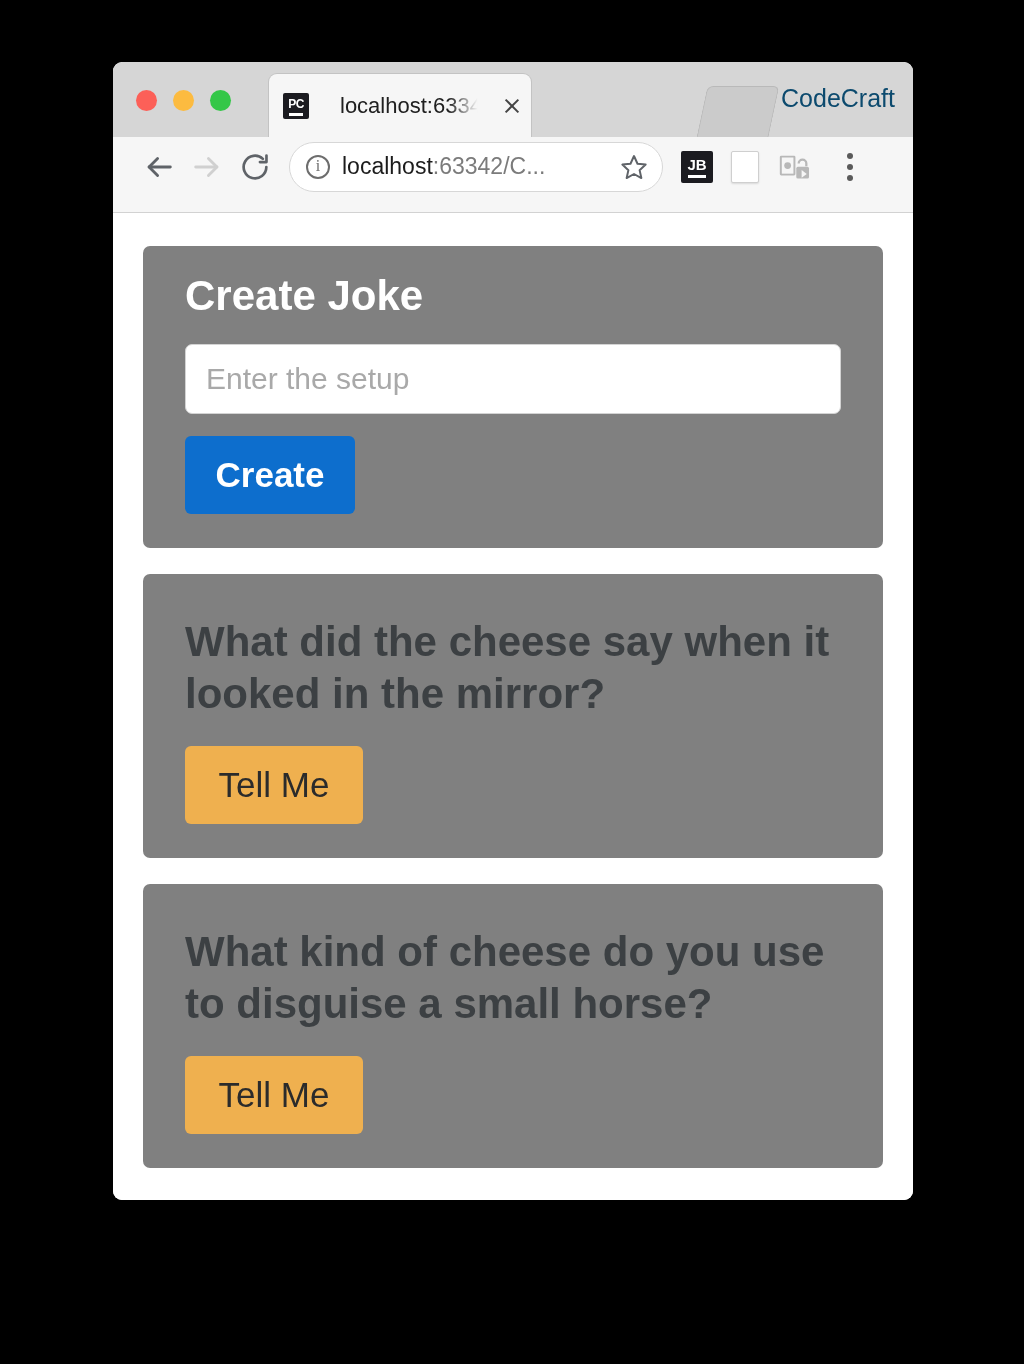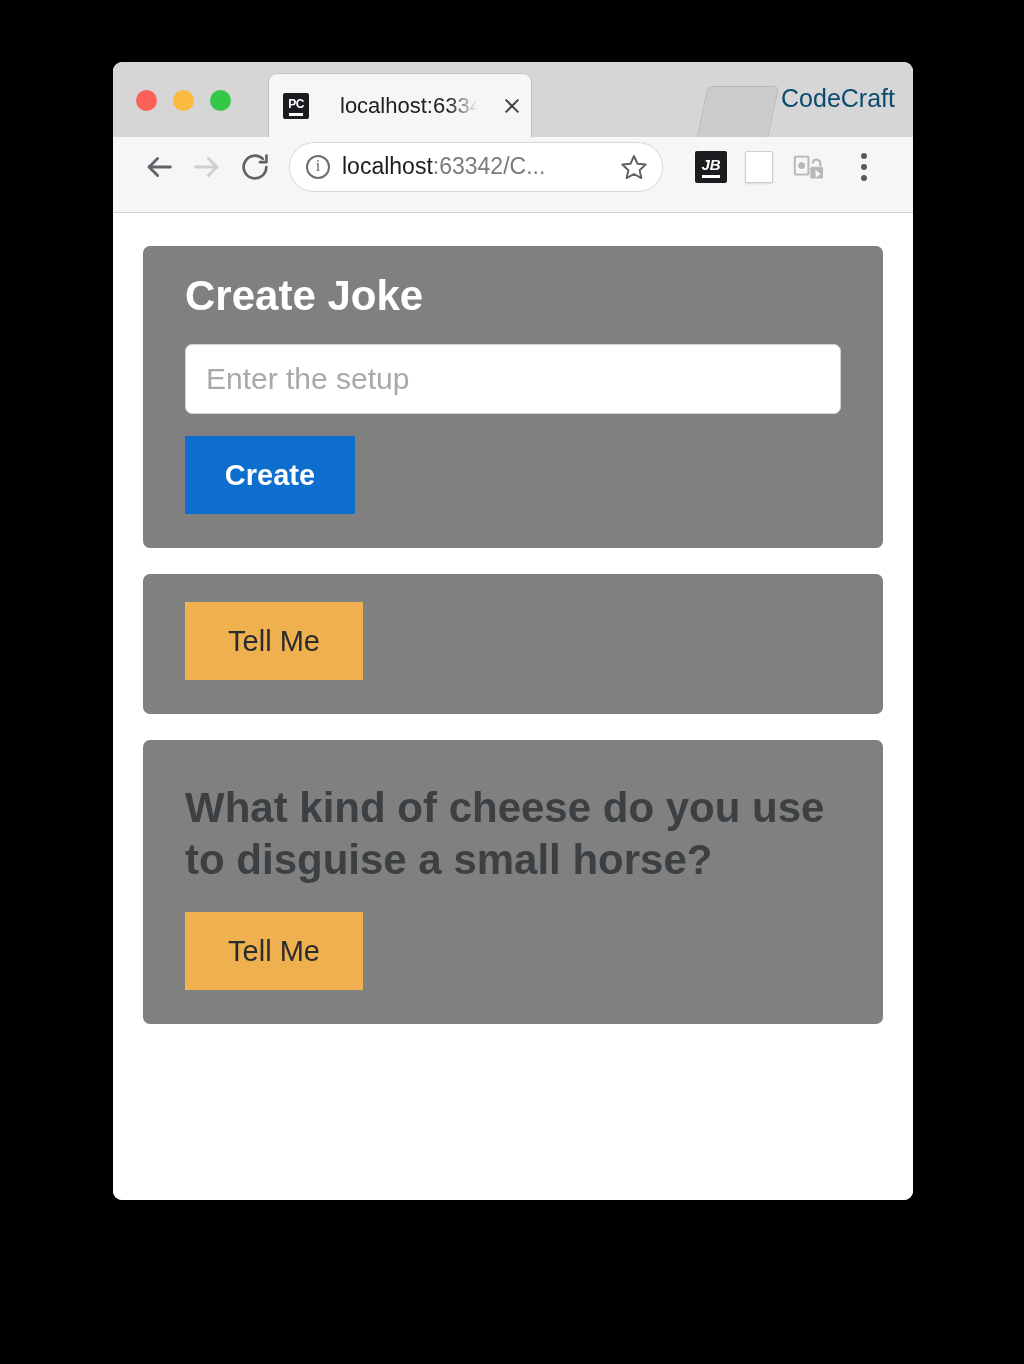--- a/index.html
+++ b/index.html
@@ -206,22 +206,21 @@
     white-space: nowrap;
     overflow: hidden;
   }
   .omnibox-url .dim { color: #7b7b7b; }
   .star-icon { flex: 0 0 auto; width: 28px; height: 28px; }
 
   .ext-icons {
     display: flex;
     align-items: center;
     gap: 18px;
-    margin-left: 32px;
-    font-style: italic;
+    margin-left: 18px;
   }
   .ext-jb {
     width: 32px;
     height: 32px;
     background: #1b1b20;
     border-radius: 2px;
     display: flex;
     flex-direction: column;
     align-items: center;
     justify-content: center;
@@ -287,23 +286,23 @@
     font-size: 30px;
     font-family: "Liberation Sans", sans-serif;
     color: #701a75;
     padding: 0 20px;
     margin-bottom: 22px;
     outline: none;
   }
   .field::placeholder { color: #a9a9a9; }
   .btn {
     border: none;
-    border-radius: 0;
+    border-radius: 6px;
     font-family: "Liberation Sans", sans-serif;
-    font-size: 29px;
+    font-size: 35px;
     font-weight: bold;
     cursor: pointer;
     padding: 4px;
   }
   .btn-create {
     background: #0d6ecd;
     color: #ffffff;
     width: 170px;
     height: 78px;
   }
@@ -403,20 +402,21 @@
 
     <div class="card">
       <h1 class="card-heading">Create Joke</h1>
 
       <input class="field" type="text" value="" placeholder="Enter the setup" style="">
 
       <button class="btn btn-create">Create</button>
     </div>
 
     <div class="card">
+      <p class="joke-text">What did the cheese say when it looked in the mirror?</p>
       <button class="btn btn-tell">Tell Me</button>
     </div>
 
     <div class="card">
       <p class="joke-text">What kind of cheese do you use to disguise a small horse?</p>
       <button class="btn btn-tell">Tell Me</button>
     </div>
 
   </div>
 </div>

